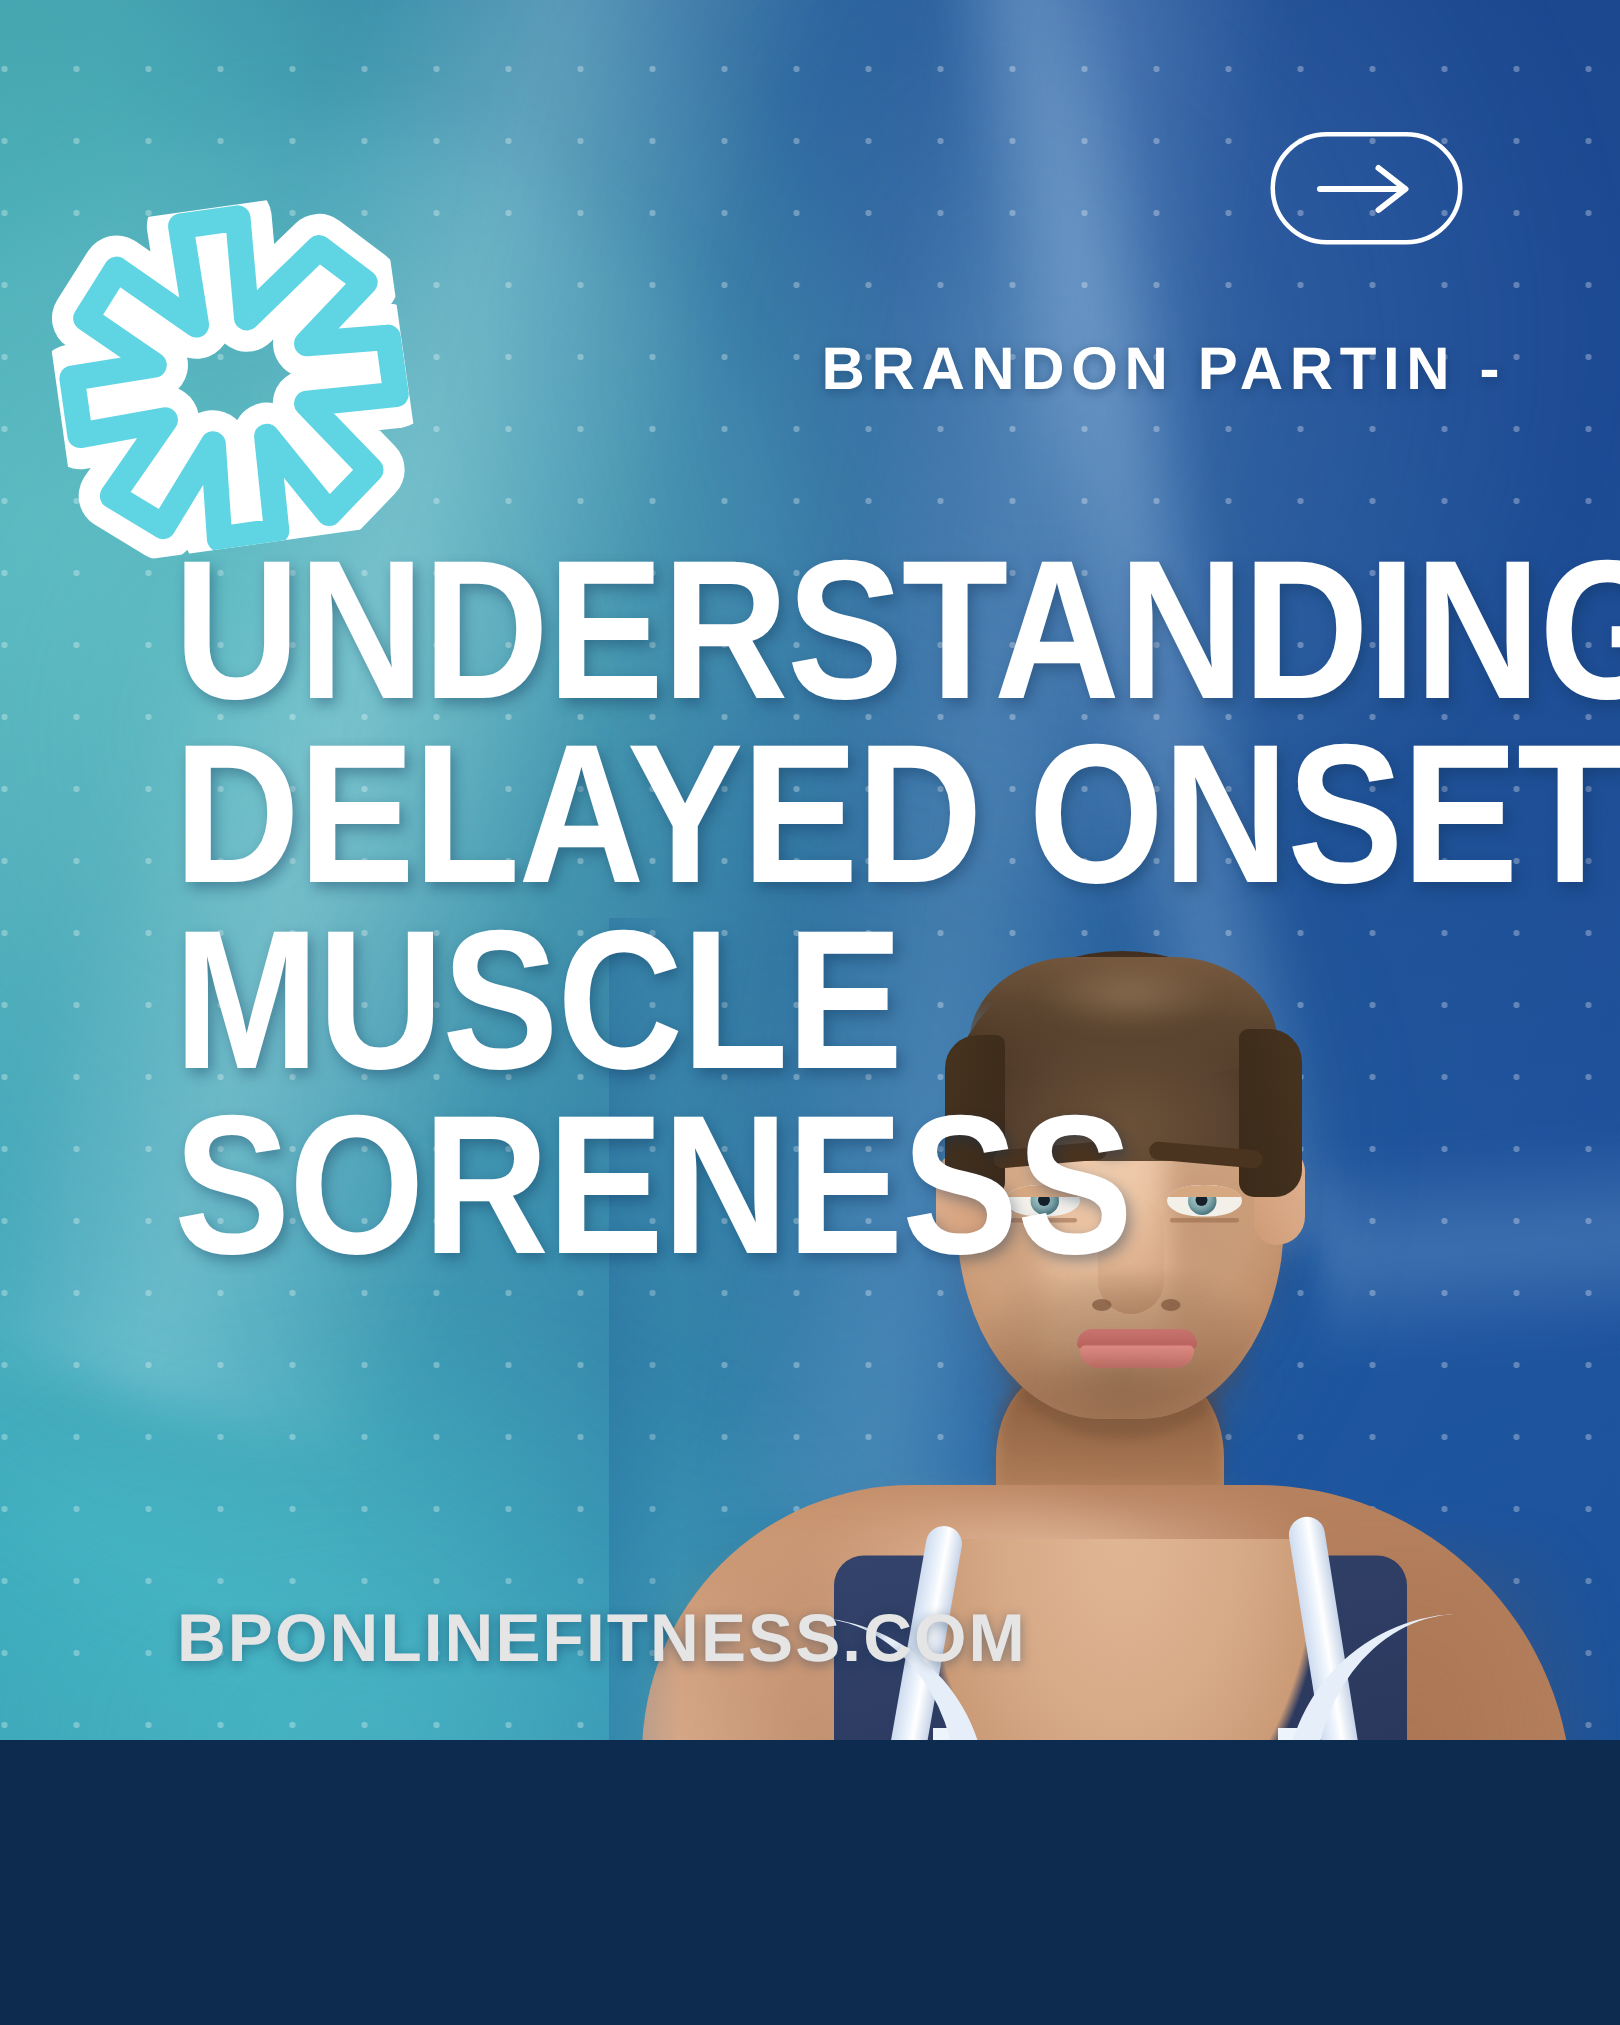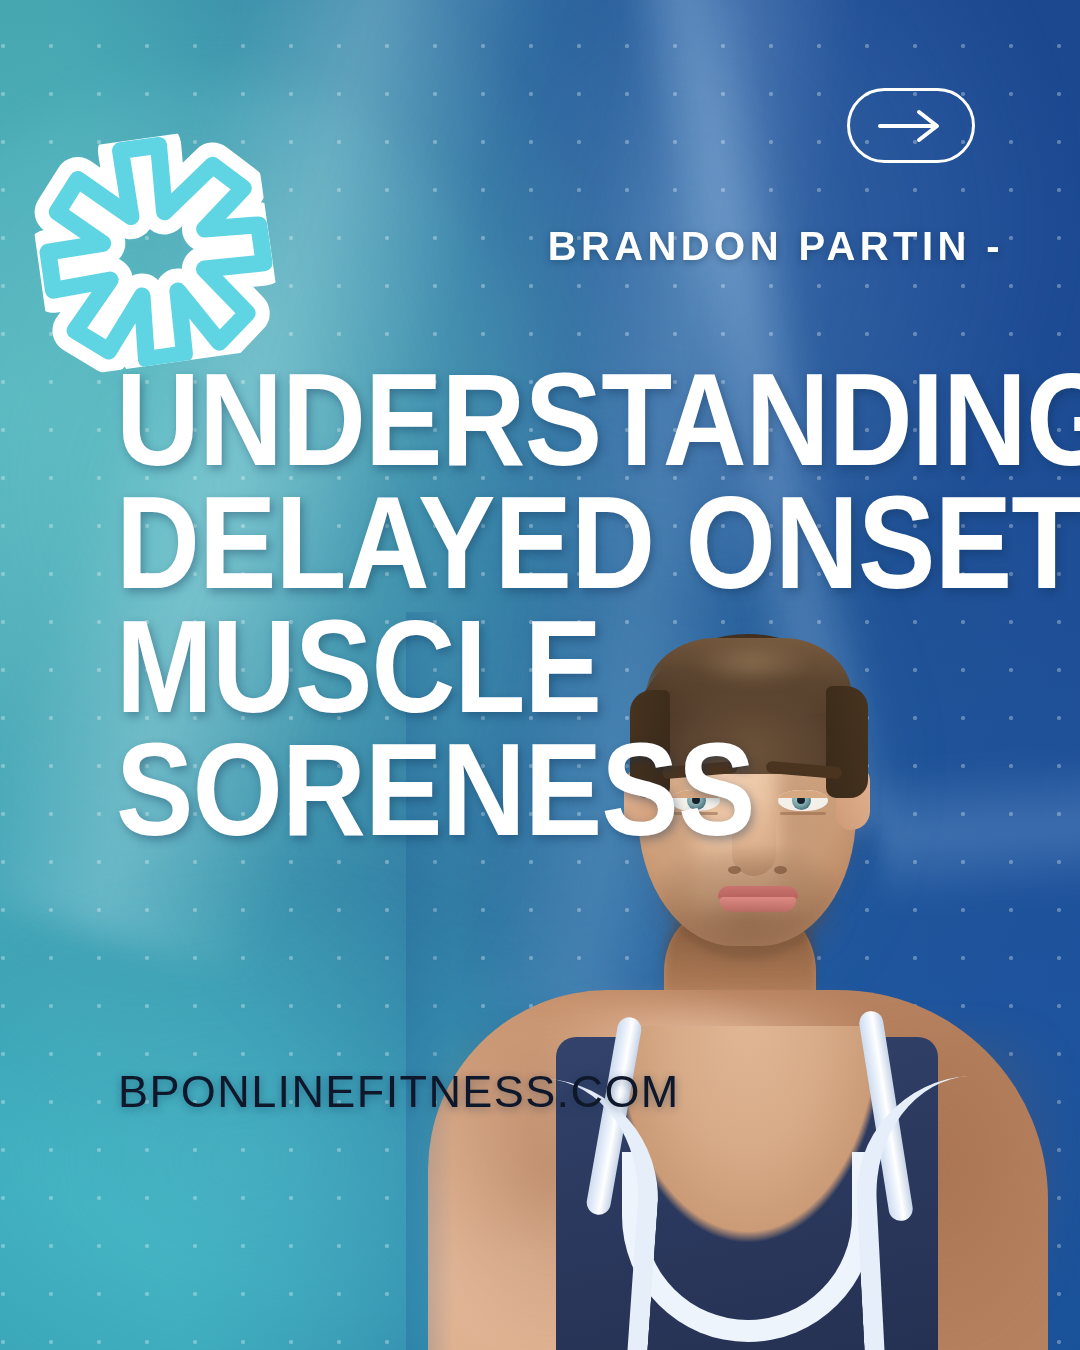--- a/index.html
+++ b/index.html
@@ -1,21 +1,21 @@
 <!DOCTYPE html>
 <html><head>
 <meta charset="utf-8">
 <title>Understanding Delayed Onset Muscle Soreness</title>
 <style>
   html,body{margin:0;padding:0;background:#0d2b4e;}
   *{box-sizing:border-box;}
 
   .canvas{
     position:relative;
-    width:1080px;height:1350px;
+    width:1080px;height:1160px;
     overflow:hidden;
     font-family:"Liberation Sans", sans-serif;
     background:#2f7f95;
     -webkit-font-smoothing:antialiased;
   }
 
   
   .bg-base{
     position:absolute;inset:0;
     background:
@@ -310,23 +310,23 @@
     letter-spacing:-1px;
     transform:scaleX(.88);
     transform-origin:left top;
     text-shadow:3px 4px 10px rgba(12,48,84,.38);
   }
   .headline .hl-line{display:block;white-space:nowrap;}
 
   
   .site-url{
     position:absolute;left:118px;top:1066px;
-    color:#0f172a;
+    color:#e5e5e5;
     font-size:45px;
-    font-weight:normal;
+    font-weight:bold;
     letter-spacing:1.4px;
     text-shadow:0 2px 8px rgba(10,45,80,.42);
     white-space:nowrap;
   }
 </style>
 </head>
 <body>
 
 <div class="canvas">
 

